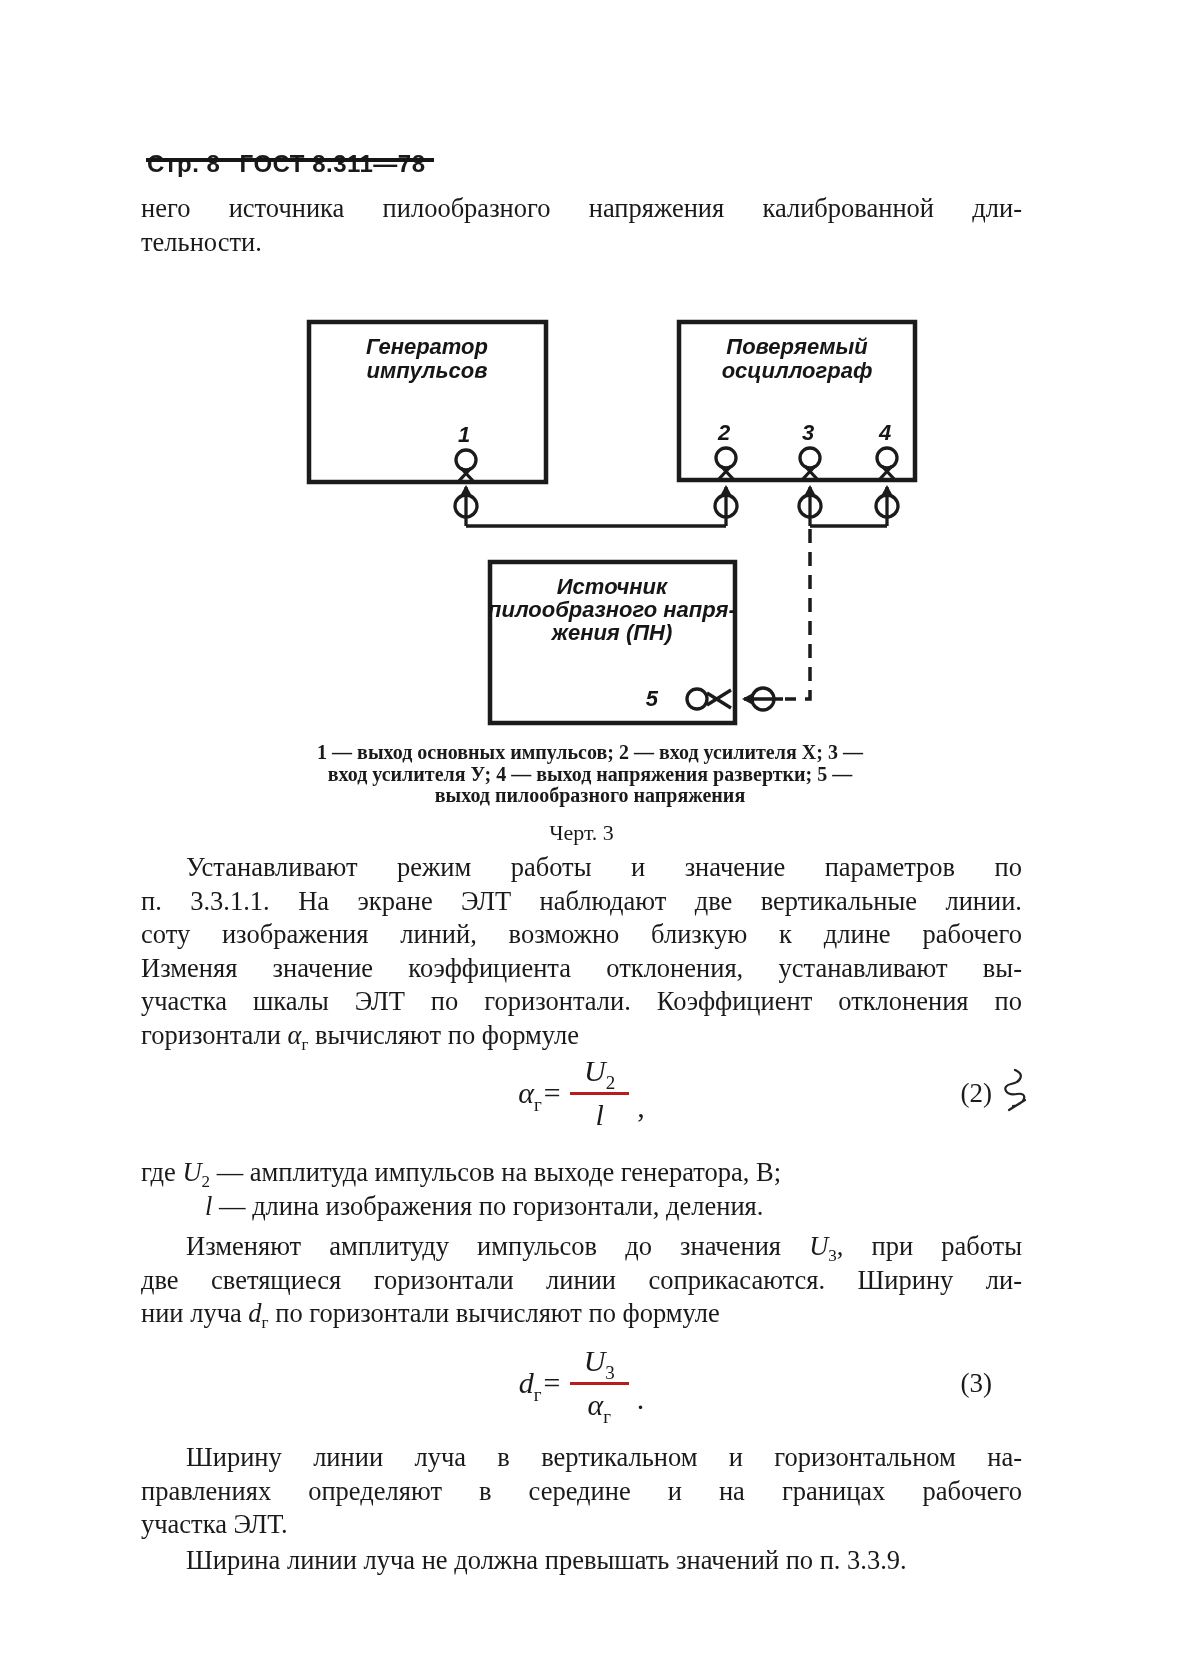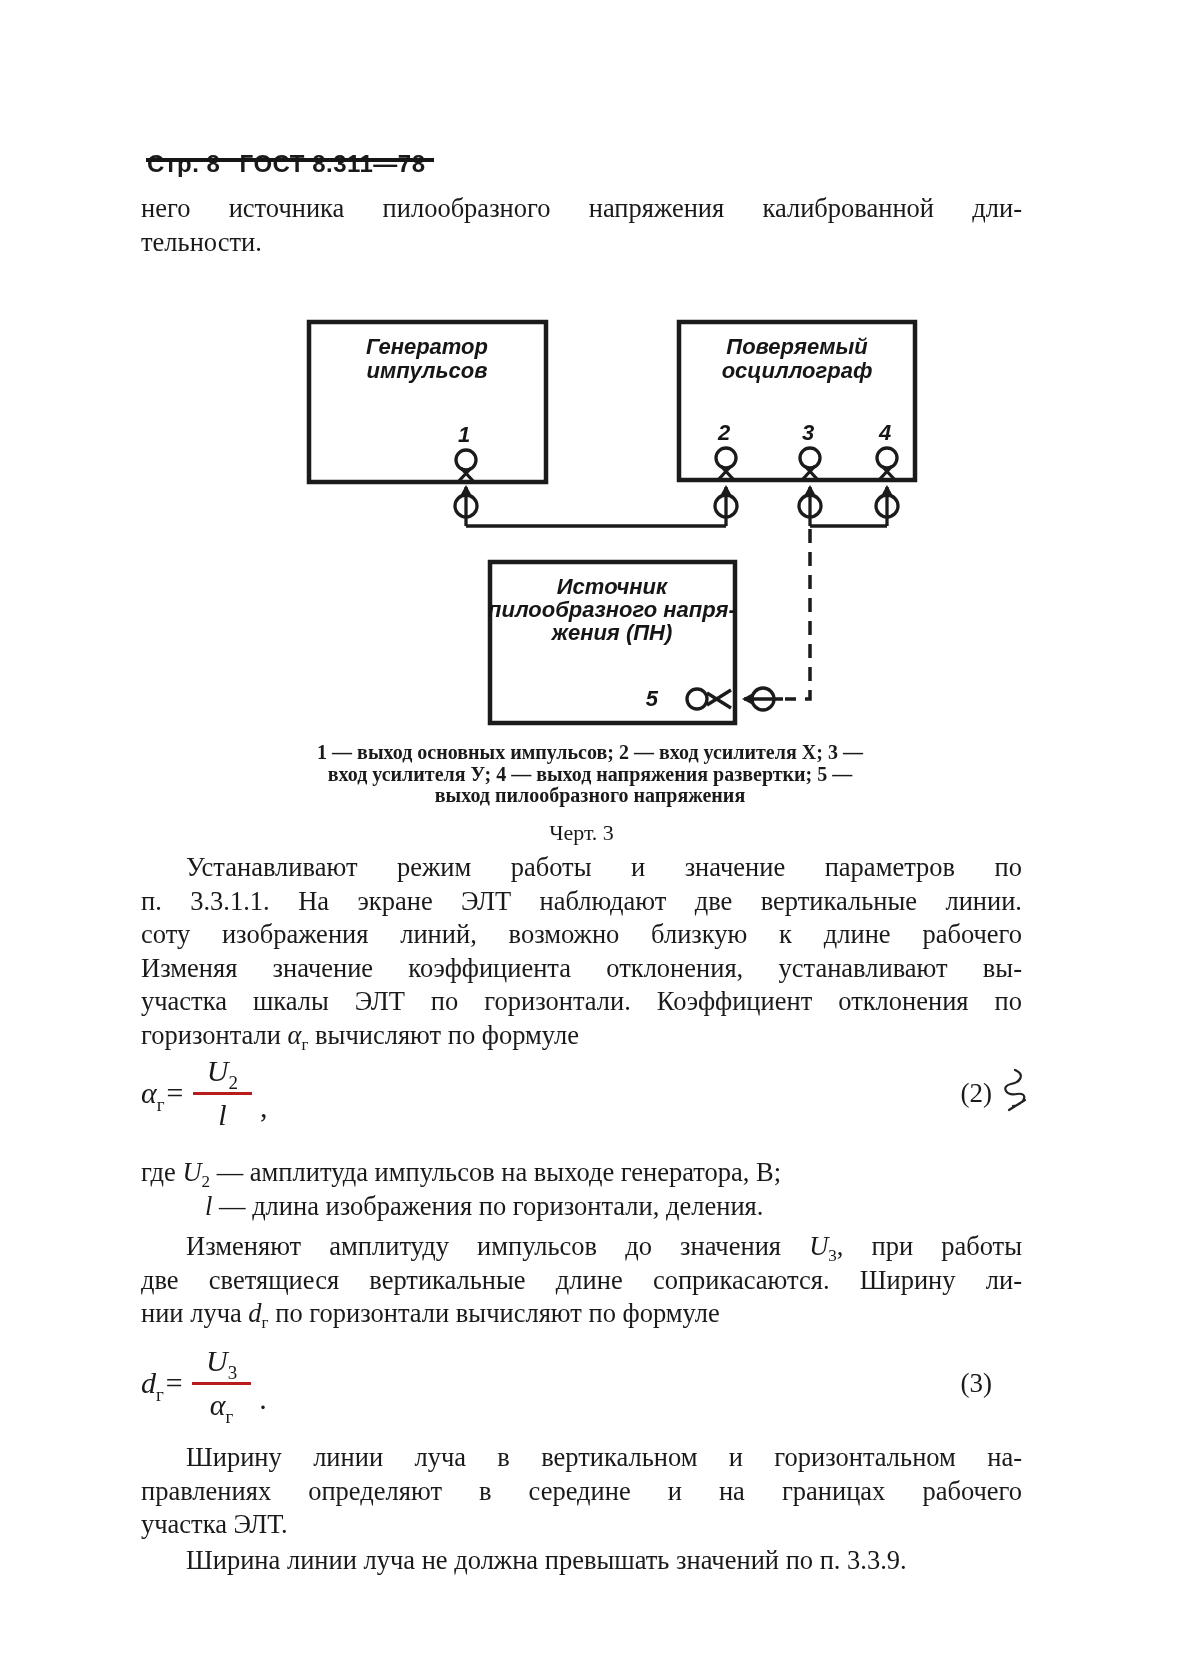--- a/index.html
+++ b/index.html
@@ -18,21 +18,21 @@
   .indent{text-indent:45px;}
   .hang{padding-left:64px;}
   .var{font-style:italic;}
   sub{font-size:17px;vertical-align:-6px;line-height:0;}
   
   .caption{position:absolute;left:240px;top:742px;width:700px;text-align:center;
            font-size:20px;line-height:21.5px;font-weight:bold;}
   .figure-label{position:absolute;left:141px;top:820px;width:881px;text-align:center;font-size:22px;}
   
   .formula{position:absolute;left:141px;width:881px;display:flex;align-items:center;
-           justify-content:flex-start;font-size:30px;font-style:italic;}
+           justify-content:center;font-size:30px;font-style:italic;}
   .formula sub{font-size:19px;vertical-align:-8px;font-style:normal;}
   .frac{display:inline-flex;flex-direction:column;align-items:center;margin:0 8px;}
   .frac .num{padding:0 14px 4px;border-bottom:3px solid #b91c1c;}
   .frac .den{padding-top:3px;}
   .f-tail{align-self:flex-end;margin-bottom:14px;font-style:normal;}
   .eqno{position:absolute;right:30px;top:50%;transform:translateY(-50%);
         font-style:normal;font-size:27px;}
   
   .diagram{position:absolute;left:280px;top:300px;}
   .box{fill:none;stroke:#1b1b1b;stroke-width:4.5;}
@@ -145,21 +145,21 @@
     <span class="eqno">(2)</span>
   </div>
 
   <div class="textblock" style="top:1156px">
     <div class="line lastline"><span>где </span><span class="var">U</span><sub>2</sub><span> — амплитуда импульсов на выходе генератора, В;</span></div>
     <div class="line lastline hang"><span class="var">l</span><span> — длина изображения по горизонтали, деления.</span></div>
   </div>
 
   <div class="textblock" style="top:1230px">
     <div class="line just indent"><span>Изменяют амплитуду импульсов до значения </span><span class="var">U</span><sub>3</sub><span>, при работы</span></div>
-    <div class="line just">две светящиеся вертикальные длине соприкасаются. Ширину ли-</div>
+    <div class="line just">две светящиеся горизонтали линии соприкасаются. Ширину ли-</div>
     <div class="line lastline"><span>нии луча </span><span class="var">d</span><sub>г</sub><span> по горизонтали вычисляют по формуле</span></div>
   </div>
 
   <div class="formula" style="top:1336px;height:94px">
     <span><span>d</span><sub>г</sub><span>=</span></span>
     <span class="frac">
       <span class="num"><span>U</span><sub>3</sub></span>
       <span class="den"><span>α</span><sub>г</sub></span>
     </span>
     <span class="f-tail">.</span>

